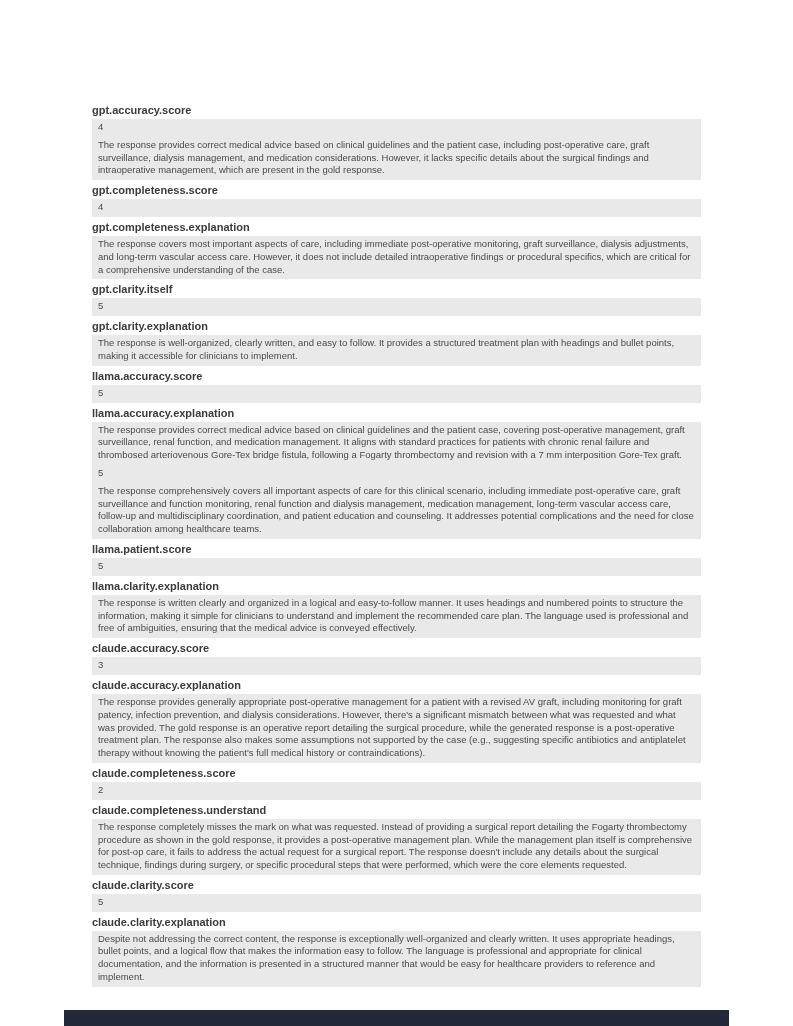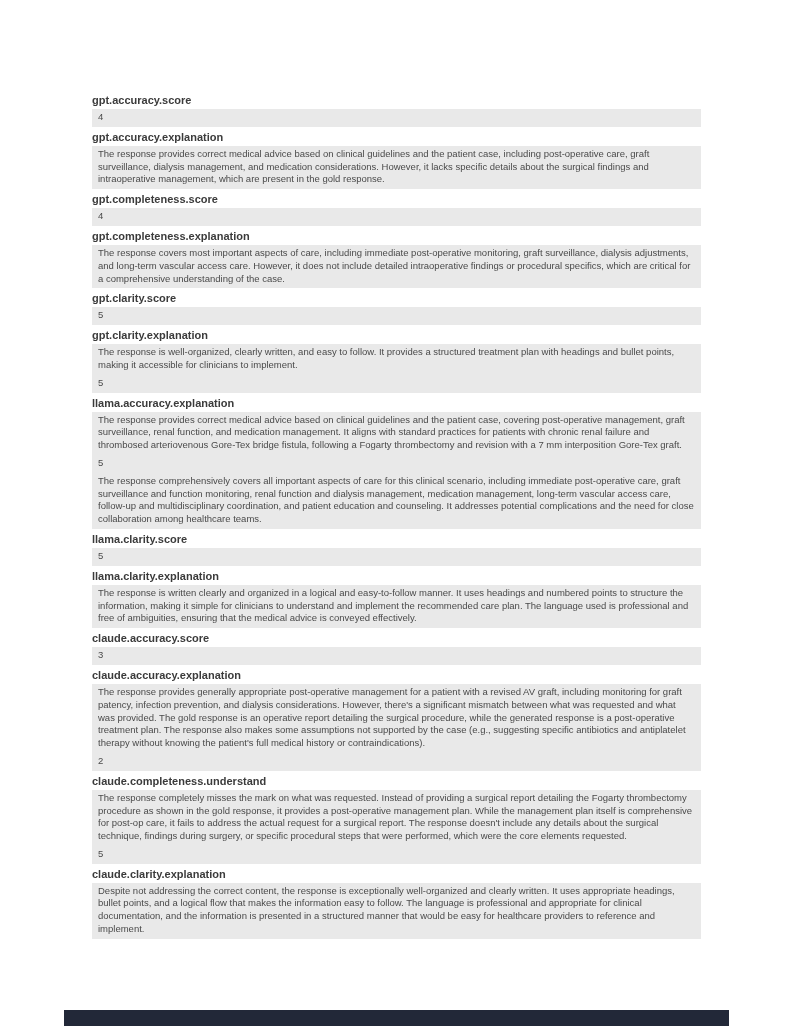--- a/index.html
+++ b/index.html
@@ -18,21 +18,21 @@
     top: 90px;
     width: 609px;
   }
   .field-label {
     color: var(--label-color, #3b3b3b);
     font-size: 11px;
     font-weight: 700;
     line-height: 13px;
     margin: 4px 0 2px 0;
   }
-  .field-label:first-child { margin-top: 4px; }
+  .field-label:first-child { margin-top: 14px; }
   .field-value {
     background: var(--value-bg, #e9e9e9);
     color: var(--value-color, #4a4a4a);
     font-size: 9.5px;
     line-height: 12.8px;
     padding: 2px 6px 3px 6px;
   }
   .footer-bar {
     position: absolute;
     left: 64px;
@@ -41,44 +41,46 @@
     height: 16px;
     background: var(--footer-color, #222838);
   }
 </style>
 </head>
 <body>
 
 <div class="page-content">
     <div class="field-label">gpt.accuracy.score</div>
     <div class="field-value">4</div>
-    <div class="field-label">gpt.accuracy.explanation</div>
     <div class="field-value">The response provides correct medical advice based on clinical guidelines and the patient case, including post-operative care, graft surveillance, dialysis management, and medication considerations. However, it lacks specific details about the surgical findings and intraoperative management, which are present in the gold response.</div>
     <div class="field-label">gpt.completeness.score</div>
     <div class="field-value">4</div>
     <div class="field-label">gpt.completeness.explanation</div>
     <div class="field-value">The response covers most important aspects of care, including immediate post-operative monitoring, graft surveillance, dialysis adjustments, and long-term vascular access care. However, it does not include detailed intraoperative findings or procedural specifics, which are critical for a comprehensive understanding of the case.</div>
-    <div class="field-label">gpt.clarity.score</div>
+    <div class="field-label">gpt.clarity.itself</div>
     <div class="field-value">5</div>
     <div class="field-label">gpt.clarity.explanation</div>
     <div class="field-value">The response is well-organized, clearly written, and easy to follow. It provides a structured treatment plan with headings and bullet points, making it accessible for clinicians to implement.</div>
+    <div class="field-label">llama.accuracy.score</div>
     <div class="field-value">5</div>
     <div class="field-label">llama.accuracy.explanation</div>
     <div class="field-value">The response provides correct medical advice based on clinical guidelines and the patient case, covering post-operative management, graft surveillance, renal function, and medication management. It aligns with standard practices for patients with chronic renal failure and thrombosed arteriovenous Gore-Tex bridge fistula, following a Fogarty thrombectomy and revision with a 7 mm interposition Gore-Tex graft.</div>
     <div class="field-value">5</div>
     <div class="field-value">The response comprehensively covers all important aspects of care for this clinical scenario, including immediate post-operative care, graft surveillance and function monitoring, renal function and dialysis management, medication management, long-term vascular access care, follow-up and multidisciplinary coordination, and patient education and counseling. It addresses potential complications and the need for close collaboration among healthcare teams.</div>
-    <div class="field-label">llama.clarity.score</div>
+    <div class="field-label">llama.patient.score</div>
     <div class="field-value">5</div>
     <div class="field-label">llama.clarity.explanation</div>
     <div class="field-value">The response is written clearly and organized in a logical and easy-to-follow manner. It uses headings and numbered points to structure the information, making it simple for clinicians to understand and implement the recommended care plan. The language used is professional and free of ambiguities, ensuring that the medical advice is conveyed effectively.</div>
     <div class="field-label">claude.accuracy.score</div>
     <div class="field-value">3</div>
     <div class="field-label">claude.accuracy.explanation</div>
     <div class="field-value">The response provides generally appropriate post-operative management for a patient with a revised AV graft, including monitoring for graft patency, infection prevention, and dialysis considerations. However, there's a significant mismatch between what was requested and what was provided. The gold response is an operative report detailing the surgical procedure, while the generated response is a post-operative treatment plan. The response also makes some assumptions not supported by the case (e.g., suggesting specific antibiotics and antiplatelet therapy without knowing the patient's full medical history or contraindications).</div>
+    <div class="field-label">claude.completeness.score</div>
     <div class="field-value">2</div>
     <div class="field-label">claude.completeness.understand</div>
     <div class="field-value">The response completely misses the mark on what was requested. Instead of providing a surgical report detailing the Fogarty thrombectomy procedure as shown in the gold response, it provides a post-operative management plan. While the management plan itself is comprehensive for post-op care, it fails to address the actual request for a surgical report. The response doesn't include any details about the surgical technique, findings during surgery, or specific procedural steps that were performed, which were the core elements requested.</div>
+    <div class="field-label">claude.clarity.score</div>
     <div class="field-value">5</div>
     <div class="field-label">claude.clarity.explanation</div>
     <div class="field-value">Despite not addressing the correct content, the response is exceptionally well-organized and clearly written. It uses appropriate headings, bullet points, and a logical flow that makes the information easy to follow. The language is professional and appropriate for clinical documentation, and the information is presented in a structured manner that would be easy for healthcare providers to reference and implement.</div>
   </div>
 
 <div class="footer-bar"></div>
 
 </body></html>

